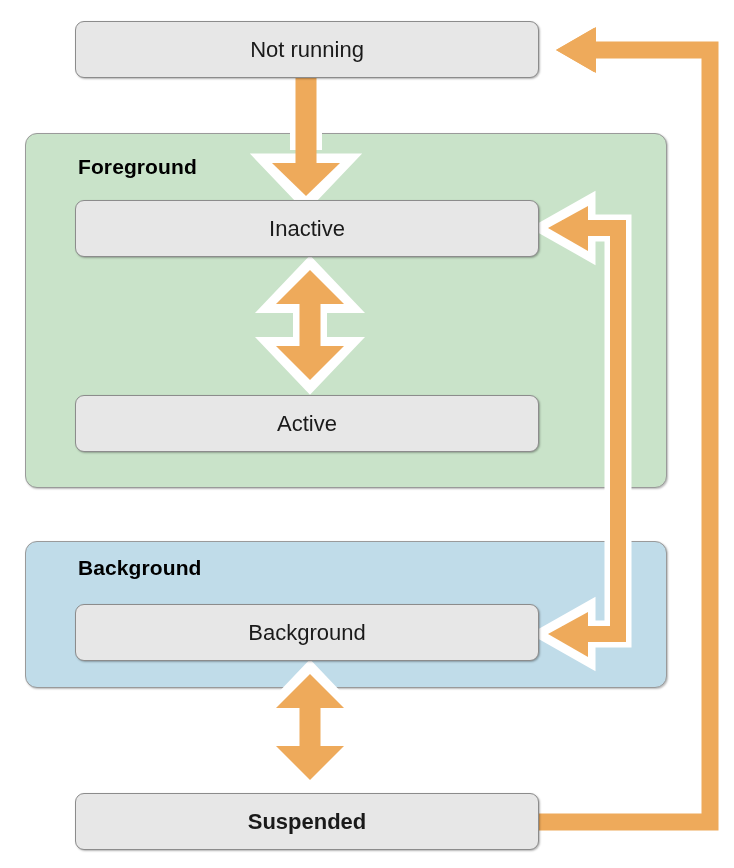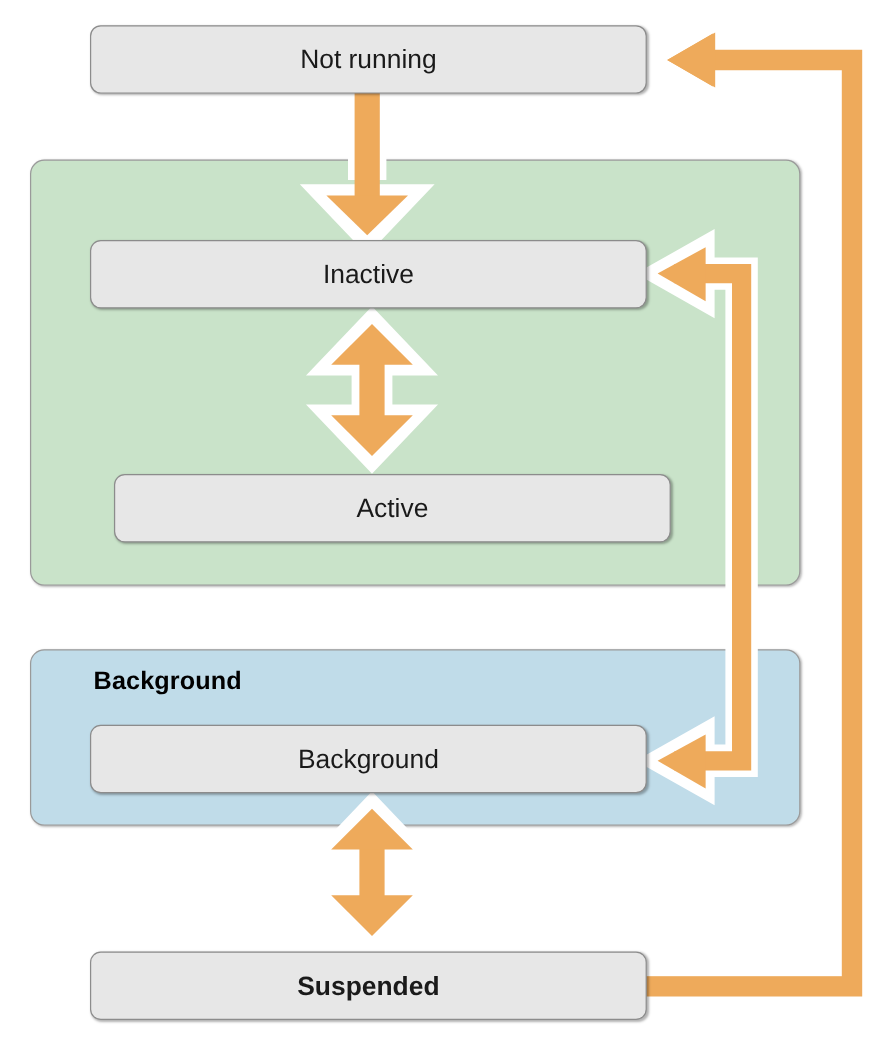--- a/index.html
+++ b/index.html
@@ -121,32 +121,33 @@
     <g>
       <path d="M 310 700 L 310 752" fill="none" stroke="#ffffff" stroke-width="34"></path>
       <polygon points="310,668 269,711 351,711" fill="#ffffff" stroke="#ffffff" stroke-width="12" stroke-linejoin="miter"></polygon>
       <polygon points="310,786 269,743 351,743" fill="#ffffff" stroke="#ffffff" stroke-width="12" stroke-linejoin="miter"></polygon>
       <path d="M 310 689 L 310 765" fill="none" stroke="#eeaa5b" stroke-width="21"></path>
       <polygon points="310,674 276,708 344,708" fill="#eeaa5b"></polygon>
       <polygon points="310,780 276,746 344,746" fill="#eeaa5b"></polygon>
     </g>
   </svg>
 
+  <div class="group-label" style="left:78px; top:155px;">Foreground</div>
 
   <div class="group-label" style="left:78px; top:556px;">Background</div>
 
   <div class="state-box" style="left:75px; top:21px; width:464px; height:57px;">
     <span class="state-label">Not running</span>
   </div>
 
   <div class="state-box" style="left:75px; top:200px; width:464px; height:57px;">
     <span class="state-label">Inactive</span>
   </div>
 
-  <div class="state-box" style="left:75px; top:395px; width:464px; height:57px;margin-left:20px;">
+  <div class="state-box" style="left:75px; top:395px; width:464px; height:57px;">
     <span class="state-label">Active</span>
   </div>
 
   <div class="state-box" style="left:75px; top:604px; width:464px; height:57px;">
     <span class="state-label">Background</span>
   </div>
 
   <div class="state-box" style="left:75px; top:793px; width:464px; height:57px;font-weight:bold;">
     <span class="state-label">Suspended</span>
   </div>

